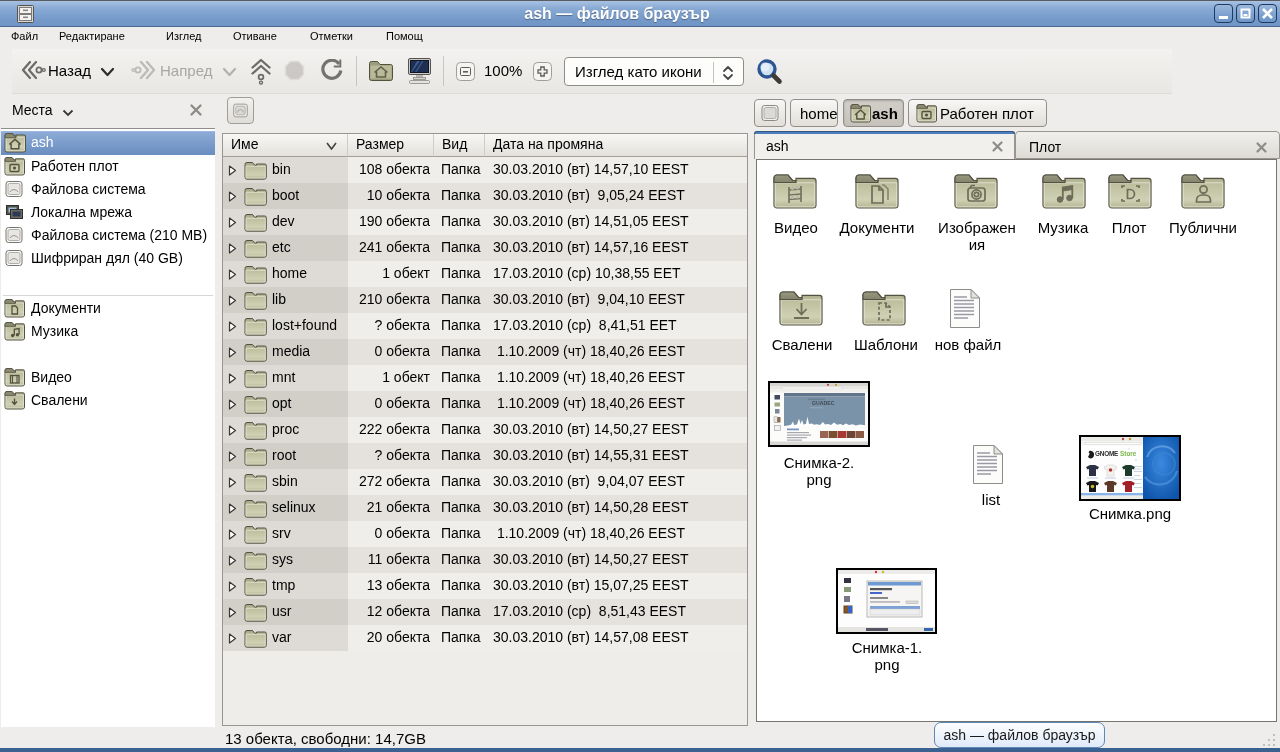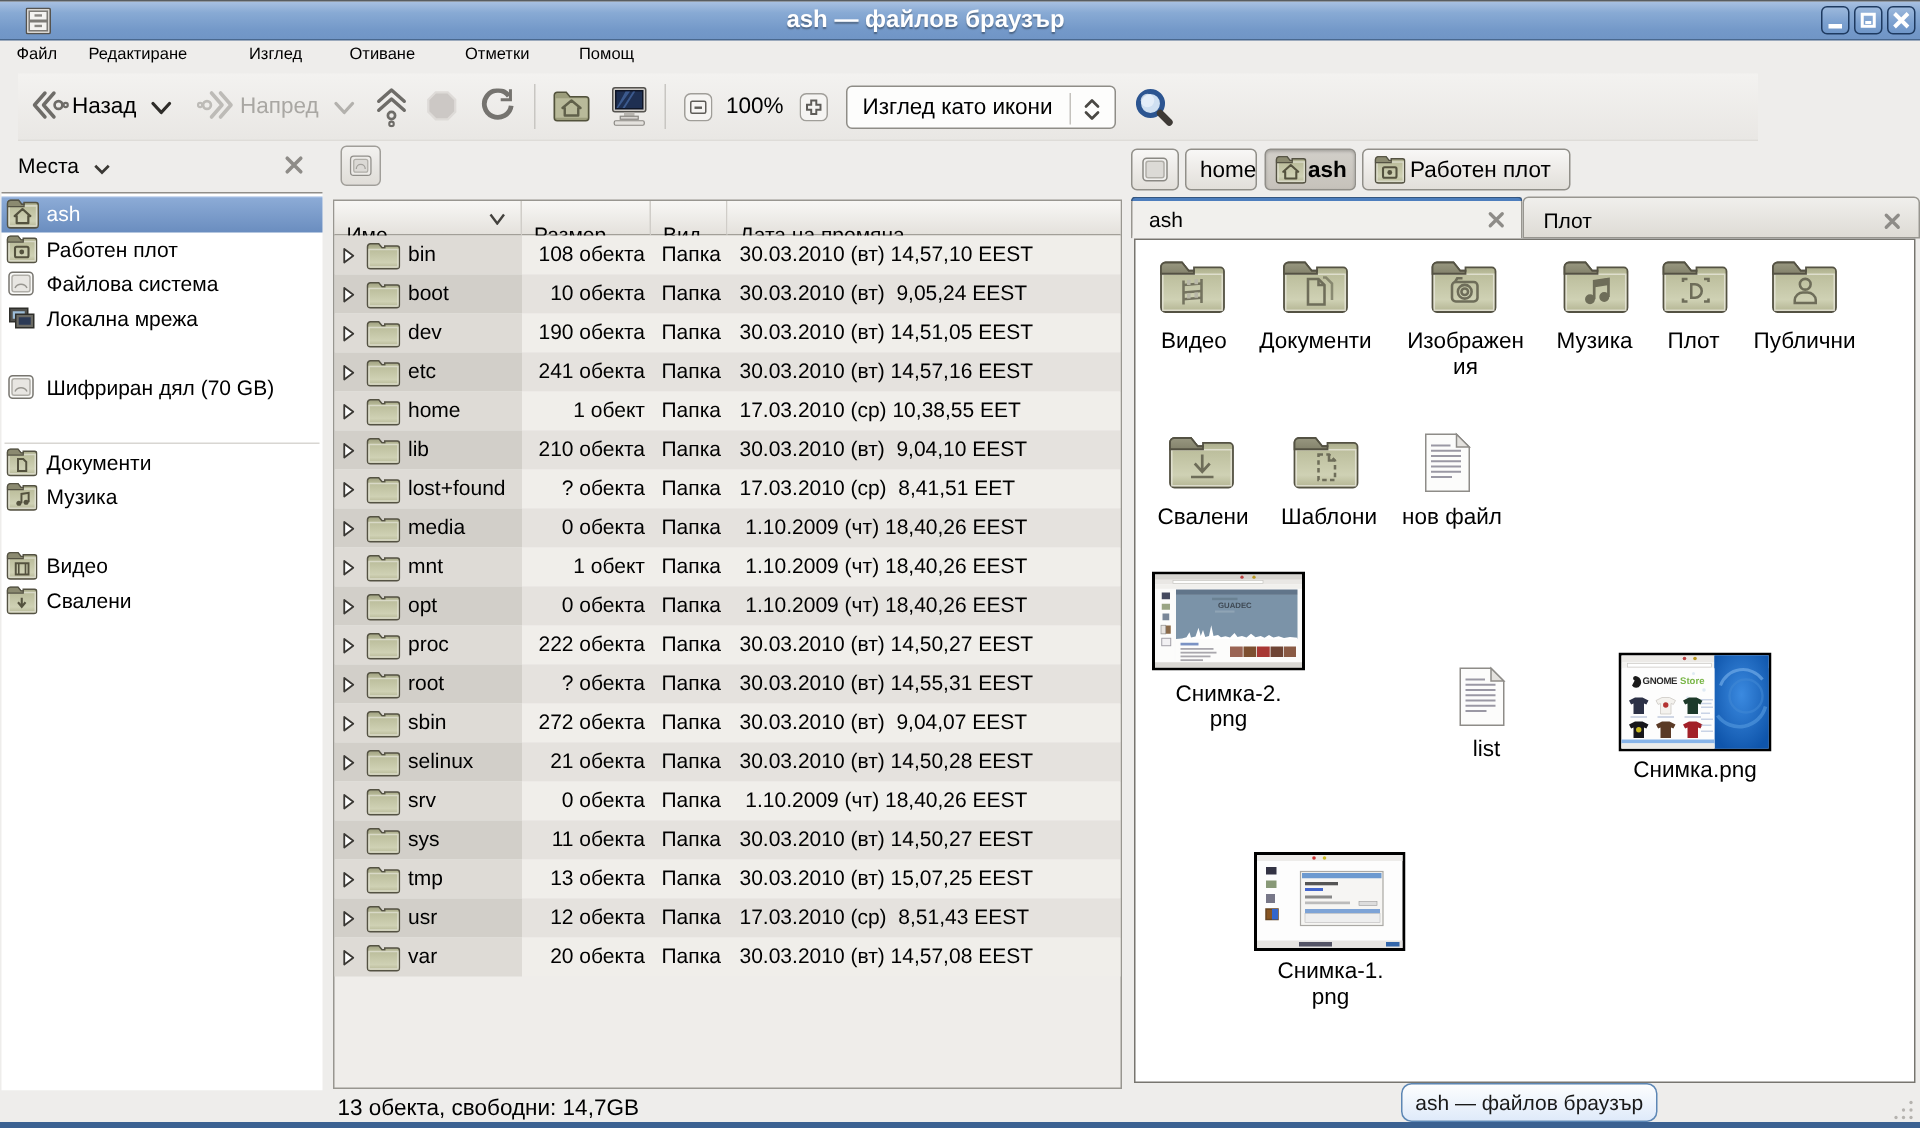--- a/index.html
+++ b/index.html
@@ -19,21 +19,21 @@
 
 #places-head{position:absolute;left:0;top:94px;width:216px;height:33px;background:#eeedeb}
 #sidebar{position:absolute;left:1px;top:128px;width:214px;height:599px;background:#fff;border-top:1px solid #908e8a}
 .srow{position:absolute;left:0;width:214px;height:23px;font-size:14px}
 .srow .lbl{position:absolute;left:30px;top:3px;white-space:nowrap}
 .srow svg{position:absolute;left:3px;top:1px}
 #ssel{position:absolute;left:0;top:2px;width:214px;height:24px;background:linear-gradient(#8cabd6,#6a8dbf);border-top:1px solid #9cb8e0}
 
 #midpane{position:absolute;left:222px;top:133px;width:526px;height:593px;border:1px solid #989690;background:#efedea}
 .hcell{position:absolute;top:0;height:23px;background:linear-gradient(#f8f7f5,#eceae6 60%,#e4e1dc);border-right:1px solid #d0cdc8;border-bottom:1px solid #a29f98;font-size:14px}
-.hcell div{margin:14px 0 0 8px}
+.hcell div{margin:2px 0 0 8px}
 .lrow{position:absolute;left:0;width:524px;height:26px;font-size:14px}
 .c1{position:absolute;left:0;top:0;width:125px;height:26px}
 .c2{position:absolute;left:125px;top:0;width:86px;height:26px}
 .c34{position:absolute;left:211px;top:0;width:313px;height:26px}
 .o .c1{background:#dedbd6}.o .c2,.o .c34{background:#f0eeea}
 .e .c1{background:#d2cfc9}.e .c2,.e .c34{background:#e5e2de}
 .fname{position:absolute;left:49px;top:4px}
 .fsize{position:absolute;right:4px;top:4px;text-align:right}
 .ftype{position:absolute;left:7px;top:4px}
 .fdate{position:absolute;left:59px;top:4px;white-space:pre}
@@ -210,25 +210,31 @@
         <rect x="8.5" y="9.5" width="8" height="5" fill="#2c3a55"></rect>
       </svg>
       <span class="lbl">Локална мрежа</span>
     </div>
  <div class="srow" style="top:49px">
       <svg width="21" height="20" viewBox="0 0 21 20">
         <use href="#drv"></use>
       </svg>
       <span class="lbl">Файлова система</span>
     </div>
+ <div class="srow" style="top:95px">
+      <svg width="21" height="20" viewBox="0 0 21 20">
+        <use href="#drv"></use>
+      </svg>
+      <span class="lbl">Файлова система (210 MB)</span>
+    </div>
  <div class="srow" style="top:118px">
       <svg width="21" height="20" viewBox="0 0 21 20">
         <use href="#drv"></use>
       </svg>
-      <span class="lbl">Шифриран дял (70 GB)</span>
+      <span class="lbl">Шифриран дял (40 GB)</span>
     </div>
  <div style="position:absolute;left:2px;top:166px;width:210px;height:1px;background:#d8d6d2"></div>
  <div class="srow" style="top:168px">
       <svg width="21" height="20" viewBox="0 0 21 20">
         <use href="#fsm"></use>
         <path d="M8 8 L11.5 8 L13.5 10 L13.5 16 L8 16 Z" fill="none" stroke="#54523e" stroke-width="1.3"></path>
       </svg>
       <span class="lbl">Документи</span>
     </div>
  <div class="srow" style="top:191px">

